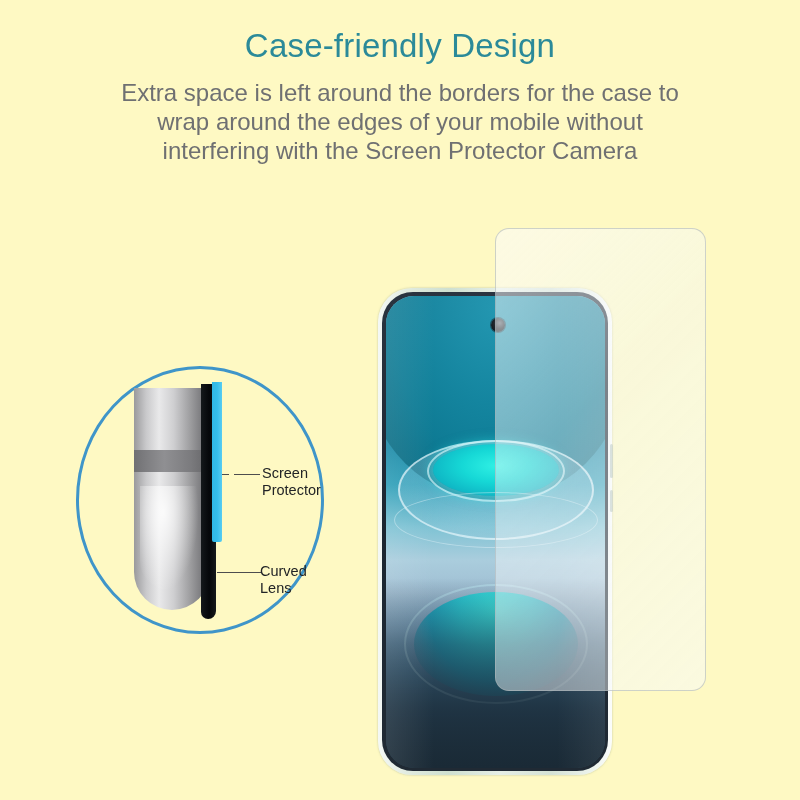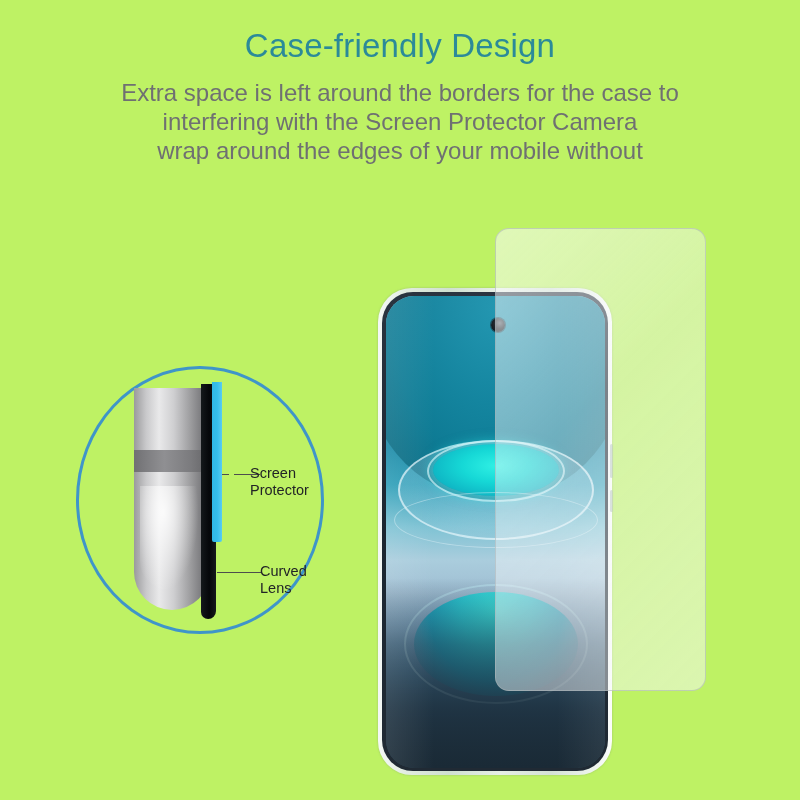--- a/index.html
+++ b/index.html
@@ -11,21 +11,21 @@
     width: 800px;
     height: 800px;
     background: #ffffff;
     font-family: "Liberation Sans", sans-serif;
     overflow: hidden;
   }
   #stage {
     position: relative;
     width: 800px;
     height: 800px;
-    background: #bef264;
+    background: #fef9c3;
   }
 
   
   #headline-block {
     position: absolute;
     left: 0;
     top: 26px;
     width: 800px;
     text-align: center;
   }
@@ -136,21 +136,21 @@
   #leader-curved   { left: 141px; top: 206px; width: 45px; }
 
   .callout-label {
     position: absolute;
     font-size: 14.5px;
     line-height: 17px;
     color: #222426;
     text-align: left;
     white-space: nowrap;
   }
-  #label-screen { left: 174px; top: 99px; }
+  #label-screen { left: 186px; top: 99px; }
   #label-curved { left: 184px; top: 197px; }
 
   
   #phone {
     position: absolute;
     left: 378px;
     top: 288px;
     width: 234px;
     height: 487px;
   }
@@ -346,22 +346,22 @@
 </style>
 </head>
 <body>
 
 <div id="stage">
 
   <div id="headline-block">
     <div id="page-title">Case-friendly Design</div>
     <div id="page-subtitle">
       <span class="sub-line">Extra space is left around the borders for the case to</span>
+      <span class="sub-line">wrap around the edges of your mobile without</span>
       <span class="sub-line">interfering with the Screen Protector Camera</span>
-      <span class="sub-line">wrap around the edges of your mobile without</span>
     </div>
   </div>
 
   <div id="magnifier">
     <div id="magnifier-ring"></div>
 
     <div id="edge-body"></div>
     <div id="edge-body-band"></div>
     <div id="edge-body-glow"></div>
     <div id="edge-bezel"></div>

